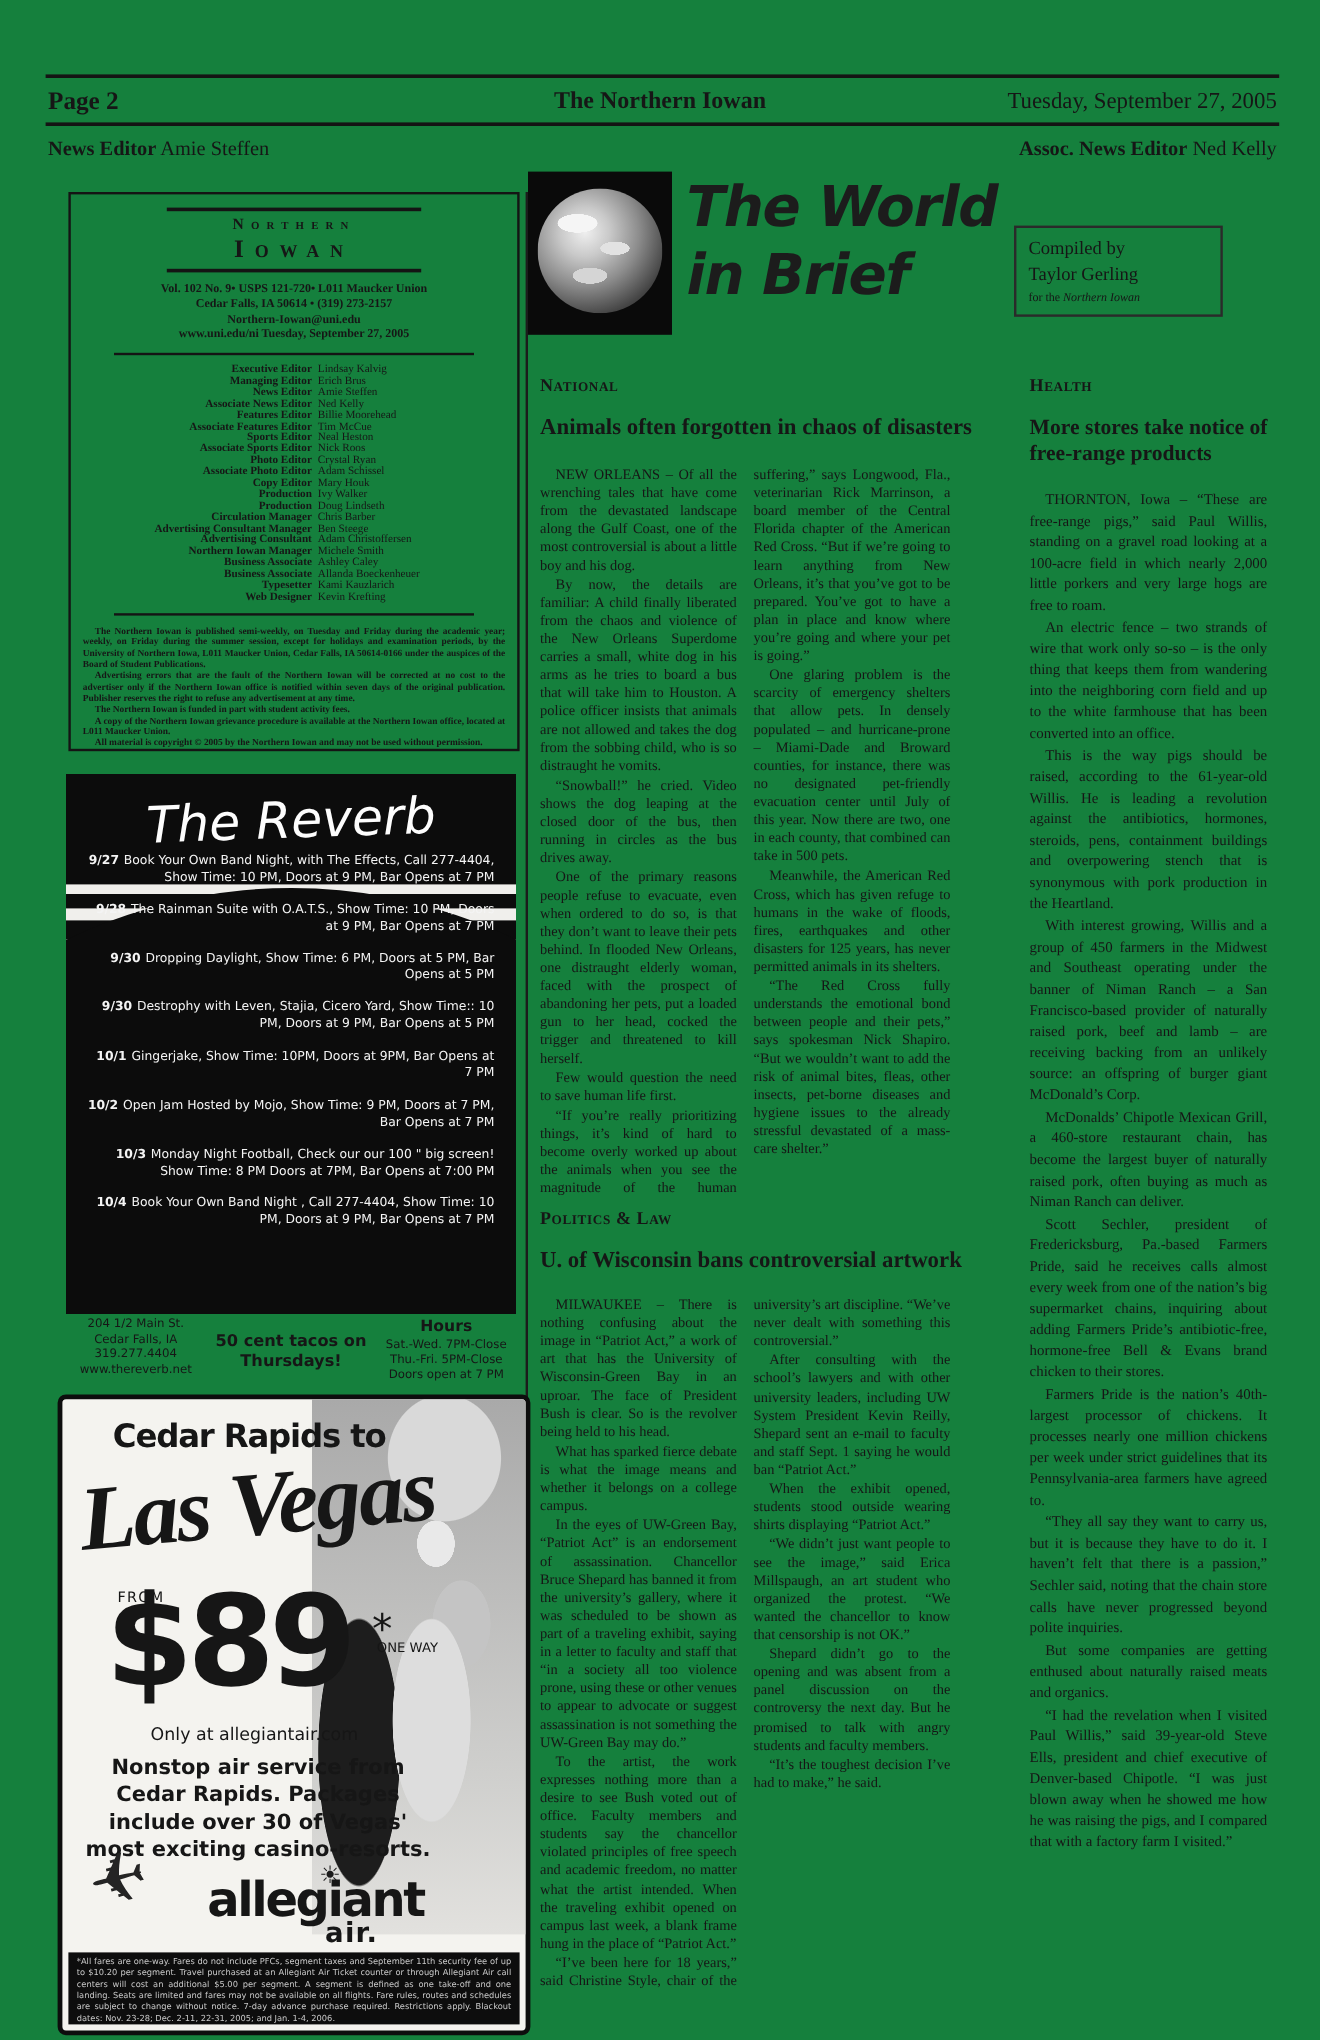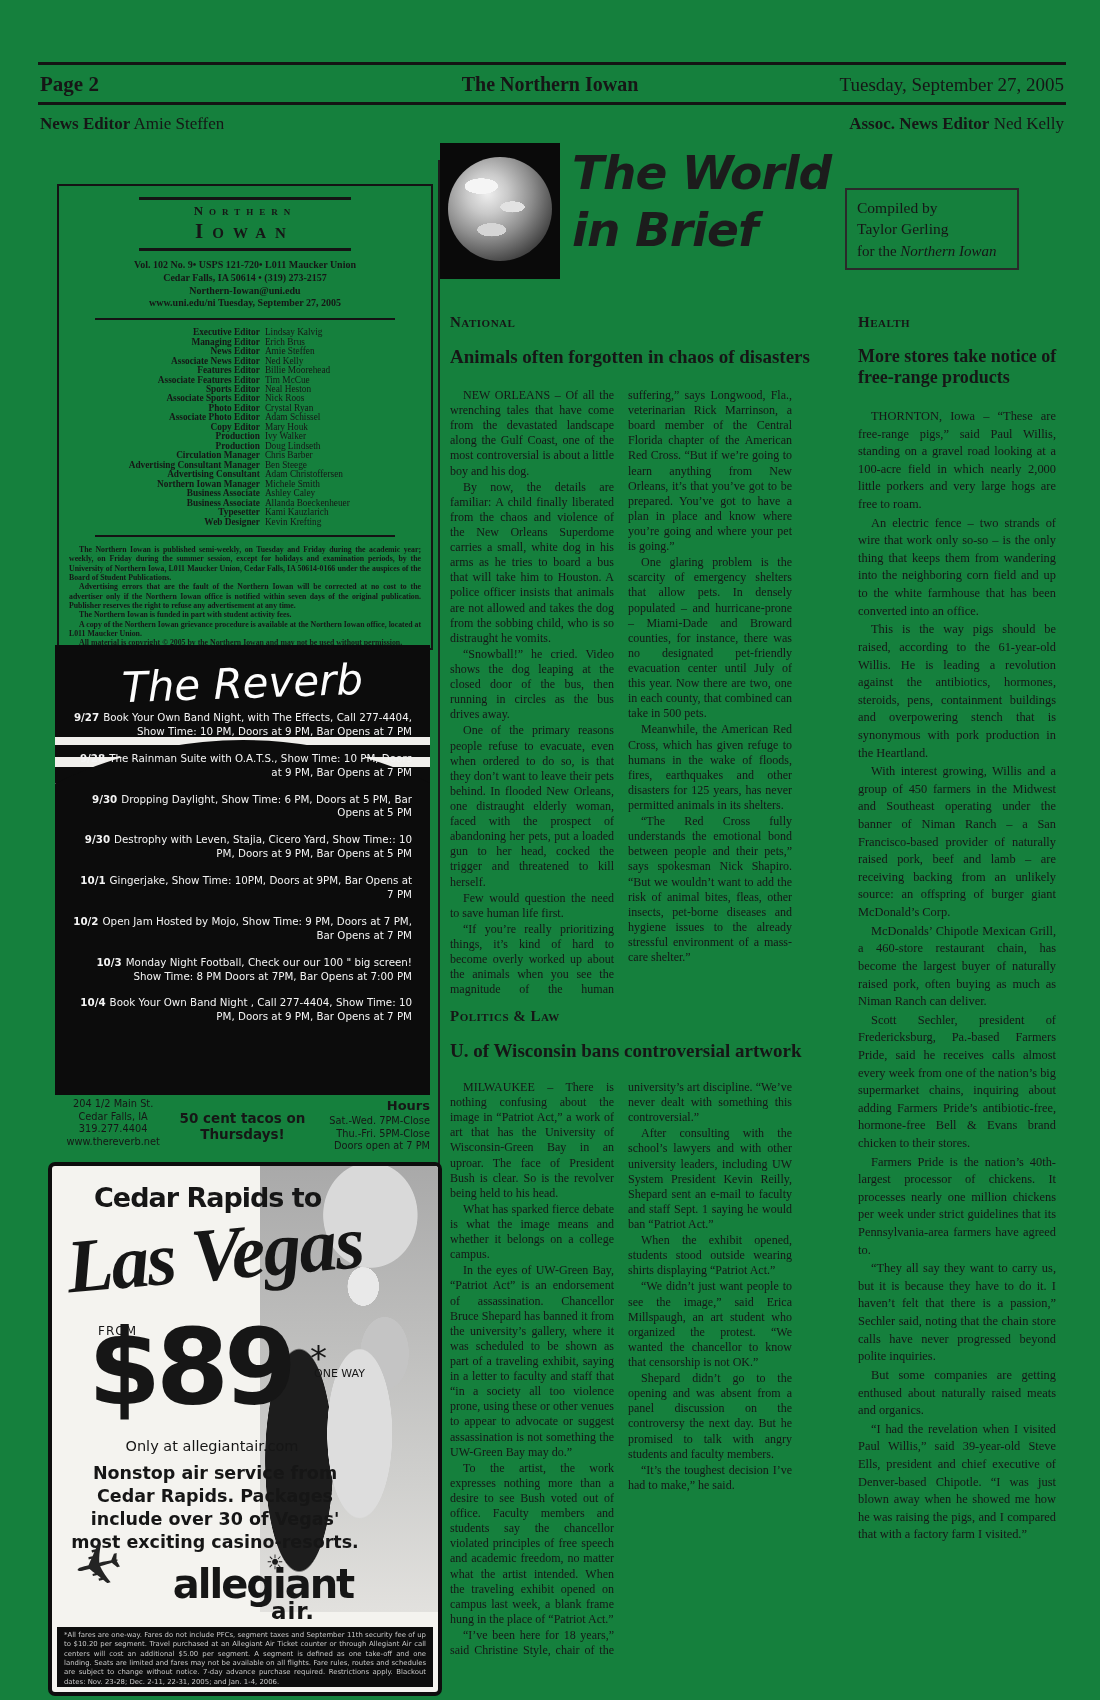--- a/index.html
+++ b/index.html
@@ -8,21 +8,21 @@
   .rule{position:absolute;background:#141414;}
   
   .ph-page{position:absolute;left:40px;top:72px;font-size:21px;font-weight:bold;}
   .ph-paper{position:absolute;left:50%;top:73px;transform:translateX(-50%);font-size:20px;font-weight:bold;}
   .ph-date{position:absolute;right:36px;top:74px;font-size:19px;}
   .ed-left{position:absolute;left:40px;top:114px;font-size:17px;}
   .ed-right{position:absolute;right:36px;top:114px;font-size:17px;}
   .ed-label{font-weight:bold;}
   
   .masthead{position:absolute;left:57px;top:160px;width:372px;height:462px;
-            border:2px solid #141414;text-align:center;overflow:hidden;margin-top:24px;}
+            border:2px solid #141414;text-align:center;overflow:hidden;}
   .np{width:212px;margin:11px auto 0;border-top:3px solid #141414;border-bottom:3px solid #141414;padding:3px 0 4px;}
   .np-top{font-variant:small-caps;font-weight:bold;font-size:13px;letter-spacing:6px;}
   .np-bottom{font-variant:small-caps;font-weight:bold;font-size:21px;letter-spacing:9px;}
   .vol{margin-top:8px;font-size:10px;font-weight:bold;line-height:1.28;}
   .mh-div{width:300px;height:2px;background:#141414;margin:8px auto;}
   .staff{font-size:9.3px;line-height:1.02;}
   .staff div{display:flex;}
   .staff .role{font-weight:bold;width:54%;text-align:right;}
   .staff .name{text-align:left;margin-left:5px;}
   .legal{padding:0 10px;text-align:justify;font-size:7.8px;font-weight:bold;line-height:1.2;}
@@ -36,21 +36,21 @@
   .rv-title{position:absolute;left:0;right:0;top:14px;z-index:3;color:#fdfdfd;text-align:center;
             font-family:"DejaVu Sans",sans-serif;font-style:italic;font-size:42px;transform:rotate(-2deg);}
   .rv-events{position:absolute;left:18px;right:18px;top:66px;z-index:3;color:#f4f4f4;
              font-family:"DejaVu Sans",sans-serif;font-size:10.3px;text-align:right;line-height:1.35;}
   .rv-events p{margin:0 0 13px;}
   .rv-events .date{font-weight:bold;margin-right:4px;}
   .rv-info{position:absolute;left:55px;top:1098px;width:375px;height:52px;display:flex;
            font-family:"DejaVu Sans",sans-serif;align-items:flex-start;}
   .rv-addr{width:31%;font-size:9.8px;line-height:1.3;text-align:center;}
   .rv-promo{width:38%;font-size:13.5px;font-weight:bold;text-align:center;padding-top:12px;}
-  .rv-hours{width:31%;font-size:9.8px;line-height:1.3;text-align:right;}
+  .rv-hours{width:31%;font-size:9.8px;line-height:1.3;text-align:center;}
   .rv-hours-t{font-size:13px;font-weight:bold;}
   
   .vegas{position:absolute;left:48px;top:1162px;width:386px;height:526px;border:4px solid #0d0d0d;
          border-radius:7px;background:#f4f3ef;overflow:hidden;}
   .vg-photo{position:absolute;right:0;top:0;width:178px;height:446px;
     background:
       radial-gradient(ellipse 85px 95px at 62% 11%,#d9d9d9 0 55%,rgba(0,0,0,0) 56%),
       radial-gradient(ellipse 26px 32px at 58% 27%,#e9e9e9 0 60%,rgba(0,0,0,0) 61%),
       radial-gradient(ellipse 52px 135px at 56% 60%,#dddddd 0 62%,rgba(0,0,0,0) 63%),
       radial-gradient(ellipse 58px 190px at 22% 66%,#1d1d1d 0 58%,rgba(0,0,0,0) 59%),
@@ -86,21 +86,21 @@
   .earth-globe{position:absolute;left:8px;top:14px;width:104px;height:104px;border-radius:50%;
     background:
       radial-gradient(ellipse 30px 14px at 32% 28%,#f5f5f5 0 55%,rgba(0,0,0,0) 56%),
       radial-gradient(ellipse 22px 10px at 62% 48%,#e2e2e2 0 55%,rgba(0,0,0,0) 56%),
       radial-gradient(ellipse 26px 12px at 42% 70%,#d5d5d5 0 55%,rgba(0,0,0,0) 56%),
       radial-gradient(circle at 38% 35%,#efefef 0%,#c9c9c9 22%,#8d8d8d 48%,#454545 75%,#1d1d1d 100%);}
   .wib-title{position:absolute;left:572px;top:144px;font-family:"DejaVu Sans",sans-serif;font-weight:bold;
              font-style:italic;font-size:47px;line-height:57px;letter-spacing:-1px;color:#1c1c1c;}
   .compiled{position:absolute;left:845px;top:188px;width:150px;border:2px solid #2a2a2a;padding:8px 10px;}
   .cp1,.cp2{font-size:15.5px;line-height:1.35;}
-  .cp3{font-size:15px;margin-top:3px;}
+  .cp3{font-size:10px;margin-top:3px;}
   .cp3 .it{font-style:italic;}
   
   .sec-label{position:absolute;font-variant:small-caps;font-weight:bold;font-size:15px;letter-spacing:0.5px;}
   .headline{position:absolute;font-weight:bold;font-size:19px;white-space:nowrap;}
   .headline.wrap{white-space:normal;line-height:1.18;}
   .body{position:absolute;font-size:12px;line-height:1.26;text-align:justify;overflow:hidden;}
   .body p{margin:0 0 1px;text-indent:13px;}
   .twocol{column-count:2;column-gap:14px;column-fill:auto;}
   .vline{position:absolute;width:1.5px;background:#1c1c1c;}
 </style>
@@ -311,21 +311,21 @@
   <div class="headline" style="left:450px;top:346px;">Animals often forgotten in chaos of disasters</div>
   <div class="body twocol" style="left:450px;top:388px;width:342px;height:614px;">
       <p>NEW ORLEANS – Of all the wrenching tales that have come from the devastated landscape along the Gulf Coast, one of the most controversial is about a little boy and his dog.</p>
       <p>By now, the details are familiar: A child finally liberated from the chaos and violence of the New Orleans Superdome carries a small, white dog in his arms as he tries to board a bus that will take him to Houston. A police officer insists that animals are not allowed and takes the dog from the sobbing child, who is so distraught he vomits.</p>
       <p>“Snowball!” he cried. Video shows the dog leaping at the closed door of the bus, then running in circles as the bus drives away.</p>
       <p>One of the primary reasons people refuse to evacuate, even when ordered to do so, is that they don’t want to leave their pets behind. In flooded New Orleans, one distraught elderly woman, faced with the prospect of abandoning her pets, put a loaded gun to her head, cocked the trigger and threatened to kill herself.</p>
       <p>Few would question the need to save human life first.</p>
       <p>“If you’re really prioritizing things, it’s kind of hard to become overly worked up about the animals when you see the magnitude of the human suffering,” says Longwood, Fla., veterinarian Rick Marrinson, a board member of the Central Florida chapter of the American Red Cross. “But if we’re going to learn anything from New Orleans, it’s that you’ve got to be prepared. You’ve got to have a plan in place and know where you’re going and where your pet is going.”</p>
       <p>One glaring problem is the scarcity of emergency shelters that allow pets. In densely populated – and hurricane-prone – Miami-Dade and Broward counties, for instance, there was no designated pet-friendly evacuation center until July of this year. Now there are two, one in each county, that combined can take in 500 pets.</p>
       <p>Meanwhile, the American Red Cross, which has given refuge to humans in the wake of floods, fires, earthquakes and other disasters for 125 years, has never permitted animals in its shelters.</p>
-      <p>“The Red Cross fully understands the emotional bond between people and their pets,” says spokesman Nick Shapiro. “But we wouldn’t want to add the risk of animal bites, fleas, other insects, pet-borne diseases and hygiene issues to the already stressful environment of a mass-care shelter.”</p>
+      <p>“The Red Cross fully understands the emotional bond between people and their pets,” says spokesman Nick Shapiro. “But we wouldn’t want to add the risk of animal bites, fleas, other insects, pet-borne diseases and hygiene issues to the already stressful devastated of a mass-care shelter.”</p>
     </div>
 
   <div class="sec-label" style="left:858px;top:314px;">Health</div>
   <div class="headline wrap" style="left:858px;top:346px;width:205px;font-size:18px;">More stores take notice of free-range products</div>
   <div class="body" style="left:858px;top:408px;width:198px;height:1250px;font-size:12.4px;line-height:1.42;">
       <p>THORNTON, Iowa – “These are free-range pigs,” said Paul Willis, standing on a gravel road looking at a 100-acre field in which nearly 2,000 little porkers and very large hogs are free to roam.</p>
       <p>An electric fence – two strands of wire that work only so-so – is the only thing that keeps them from wandering into the neighboring corn field and up to the white farmhouse that has been converted into an office.</p>
       <p>This is the way pigs should be raised, according to the 61-year-old Willis. He is leading a revolution against the antibiotics, hormones, steroids, pens, containment buildings and overpowering stench that is synonymous with pork production in the Heartland.</p>
       <p>With interest growing, Willis and a group of 450 farmers in the Midwest and Southeast operating under the banner of Niman Ranch – a San Francisco-based provider of naturally raised pork, beef and lamb – are receiving backing from an unlikely source: an offspring of burger giant McDonald’s Corp.</p>
       <p>McDonalds’ Chipotle Mexican Grill, a 460-store restaurant chain, has become the largest buyer of naturally raised pork, often buying as much as Niman Ranch can deliver.</p>

